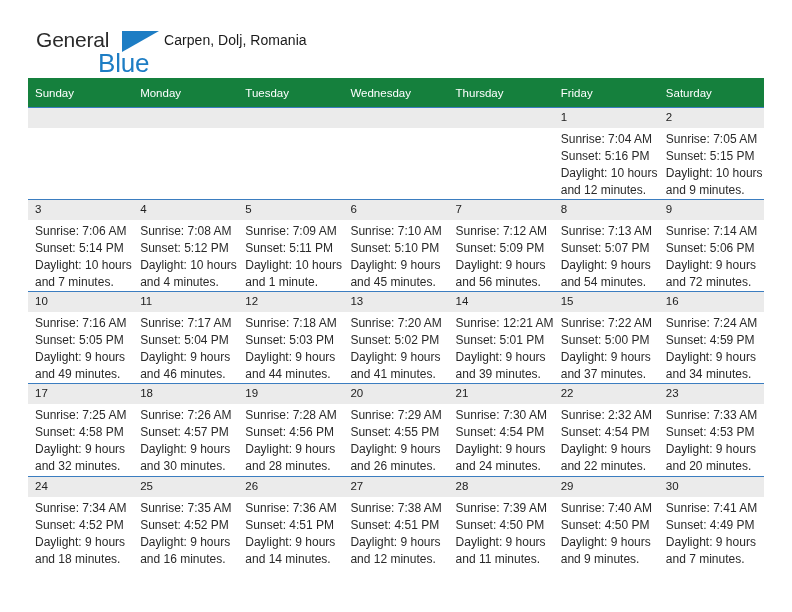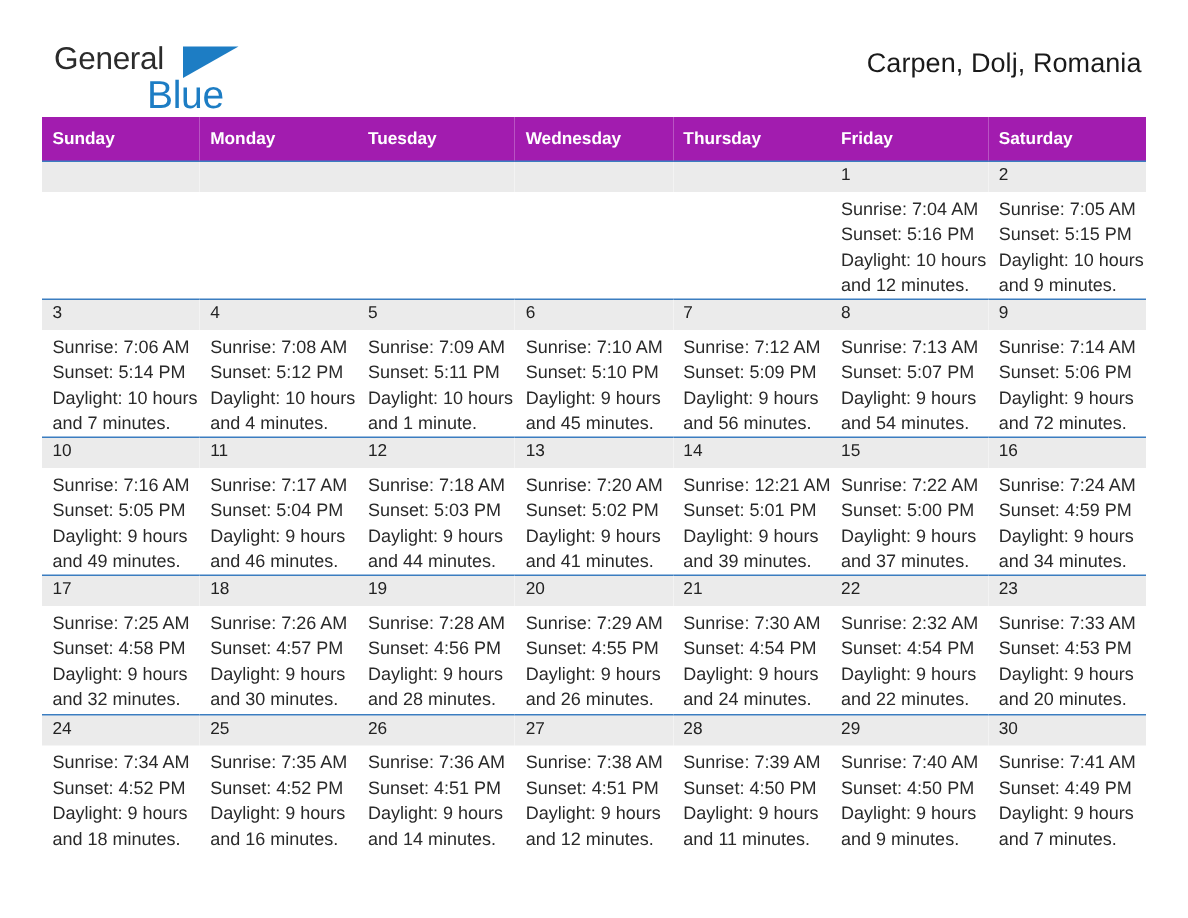--- a/index.html
+++ b/index.html
@@ -19,21 +19,20 @@
     width: 792px;
     height: 612px;
     box-sizing: border-box;
     padding: 0 28px;
   }
 
   
   .header {
     display: flex;
     align-items: flex-start;
-    justify-content: space-between;
     padding-top: 26px;
     height: 72px;
     box-sizing: border-box;
   }
   .logo {
     position: relative;
     width: 128px;
     height: 50px;
     margin-left: 8px;
   }
@@ -67,37 +66,37 @@
     padding-right: 3px;
   }
   .cal-title {
     font-size: 27px;
     font-weight: normal;
     color: #1a1a1a;
     line-height: 1.08;
     letter-spacing: 0.1px;
   }
   .cal-subtitle {
-    font-size: 18px;
+    font-size: 14px;
     color: #1a1a1a;
     margin-top: 6px;
     letter-spacing: 0.05px;
   }
 
   
   .calendar {
     width: 736px;
     border-collapse: collapse;
     table-layout: fixed;
     margin-top: 6px;
   }
   .calendar th {
-    background: #a21caf;
+    background: #15803d;
     color: #ffffff;
-    font-weight: bold;
+    font-weight: normal;
     font-size: 11.5px;
     text-align: left;
     padding: 5px 0 5px 7px;
     height: 19px;
     border: none;
   }
   .calendar td {
     vertical-align: top;
     padding: 0;
     height: 88px;

